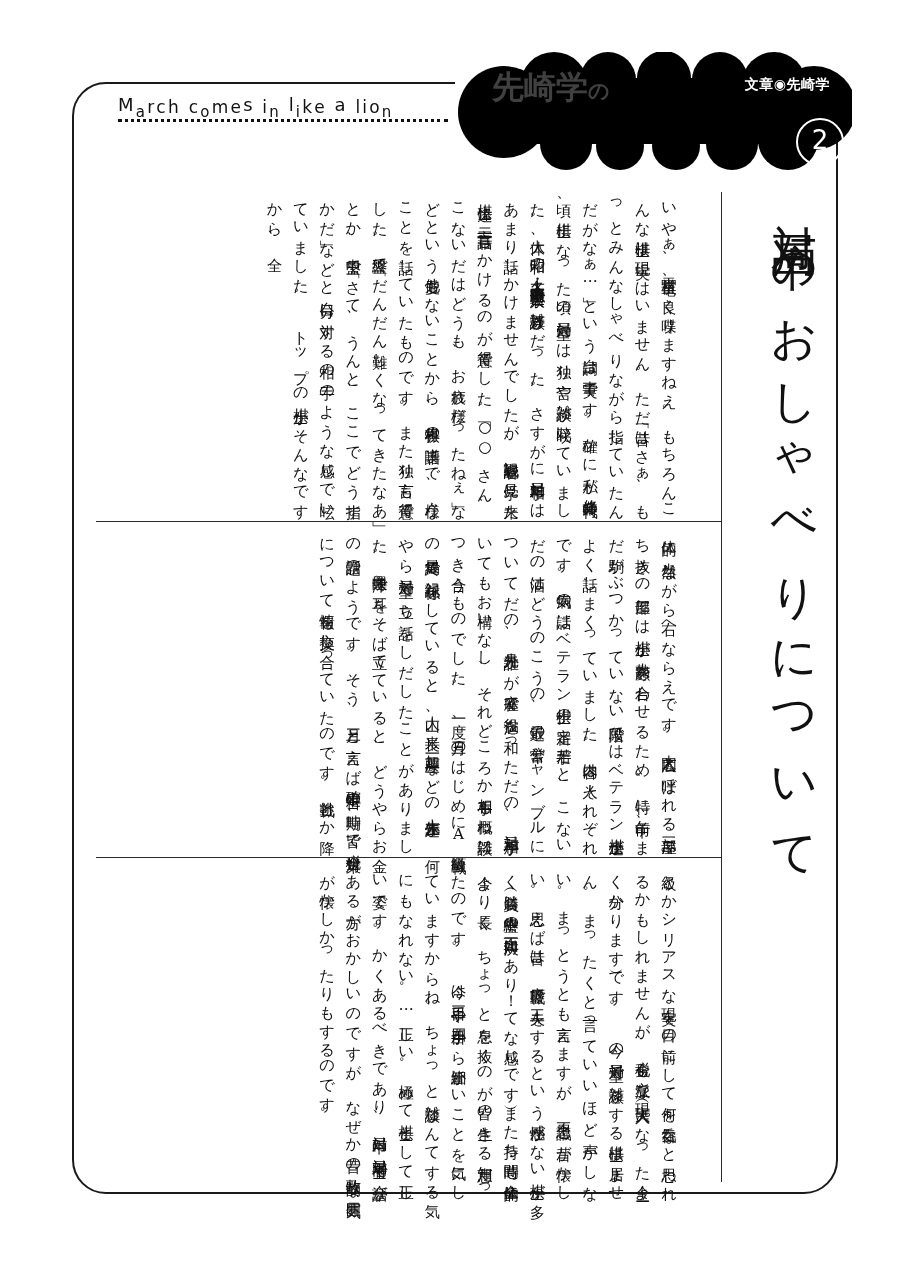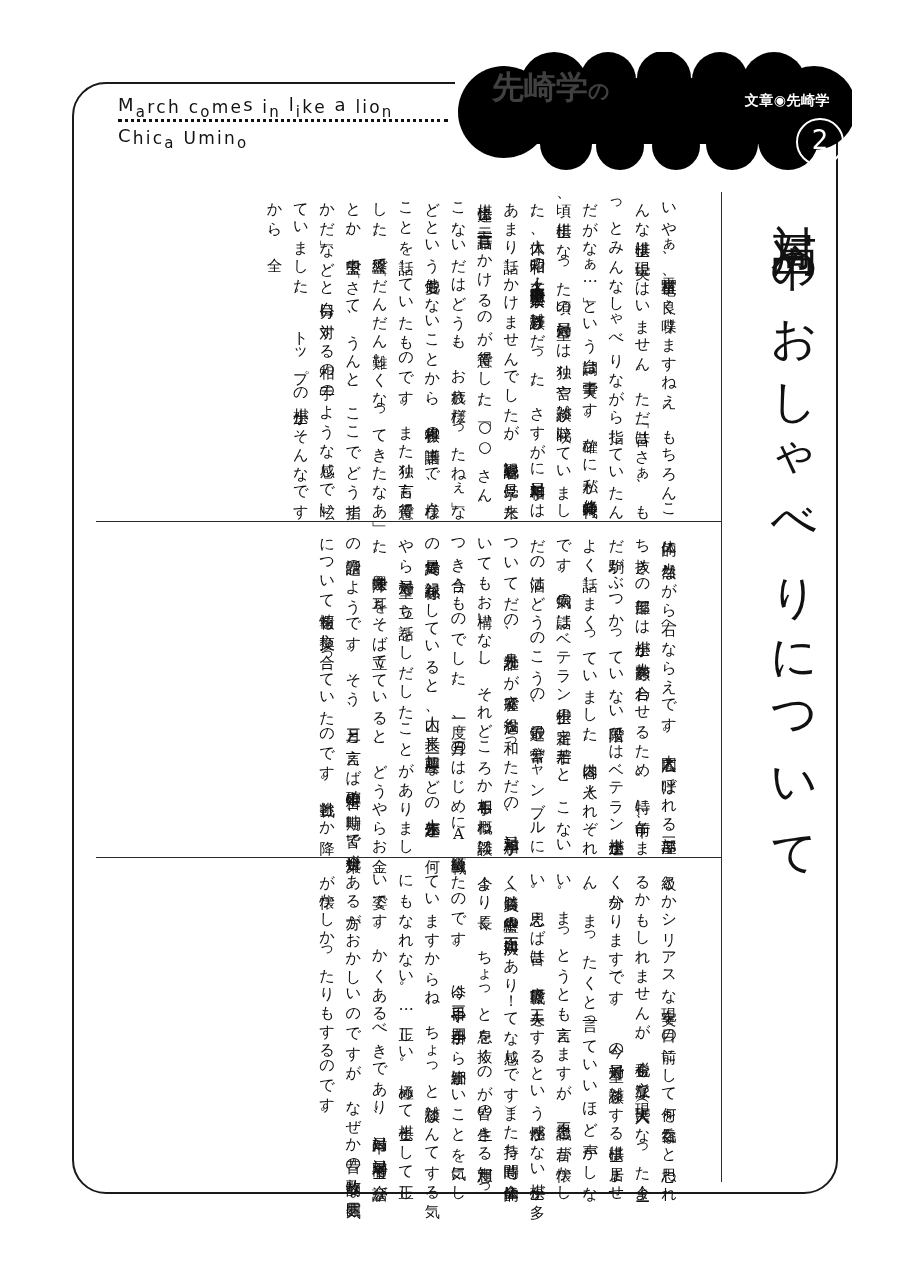--- a/index.html
+++ b/index.html
@@ -113,21 +113,21 @@
     color: #ffffff;
     font-size: 37px;
     font-weight: bold;
     letter-spacing: 0px;
     white-space: nowrap;
     font-family: "DejaVu Sans", sans-serif;
   }
   #mh-byline {
     position: absolute;
     right: 8px;
-    top: 26px;
+    top: 10px;
     color: #ffffff;
     font-size: 14px;
     font-weight: bold;
     letter-spacing: 0.5px;
     white-space: nowrap;
     font-family: "DejaVu Serif", serif;
   }
   #mh-number {
     position: absolute;
     right: -6px;
@@ -213,21 +213,20 @@
 <body>
 
 <div id="page">
 
   <div id="frame"></div>
   <div id="frame-notch"></div>
 
   <div id="series-block">
     <div id="series-en" class="hand"><span class="w hi">M</span><span class="w lo">a</span><span class="w">r</span><span class="w">c</span><span class="w">h</span><span class="w hi">&nbsp;</span><span class="w">c</span><span class="w lo">o</span><span class="w">m</span><span class="w">e</span><span class="w hi">s</span><span class="w">&nbsp;</span><span class="w">i</span><span class="w lo">n</span><span class="w">&nbsp;</span><span class="w hi">l</span><span class="w lo">i</span><span class="w">k</span><span class="w">e</span><span class="w">&nbsp;</span><span class="w hi">a</span><span class="w">&nbsp;</span><span class="w">l</span><span class="w">i</span><span class="w">o</span><span class="w lo">n</span></div>
     <div id="series-rule"></div>
-    <div id="series-author" class="hand"><span class="w hi">C</span><span class="w">h</span><span class="w">i</span><span class="w">c</span><span class="w lo">a</span><span class="w hi">&nbsp;</span><span class="w">U</span><span class="w">m</span><span class="w">i</span><span class="w">n</span><span class="w lo">o</span></div>
   </div>
 
   <div id="masthead">
     <svg id="blob" viewBox="0 0 394 118" preserveAspectRatio="none">
       <g fill="#000000">
         <circle cx="46" cy="60" r="46"></circle>
         <circle cx="96" cy="34" r="34"></circle>
         <circle cx="150" cy="28" r="28"></circle>
         <circle cx="206" cy="26" r="27"></circle>
         <circle cx="262" cy="28" r="28"></circle>

